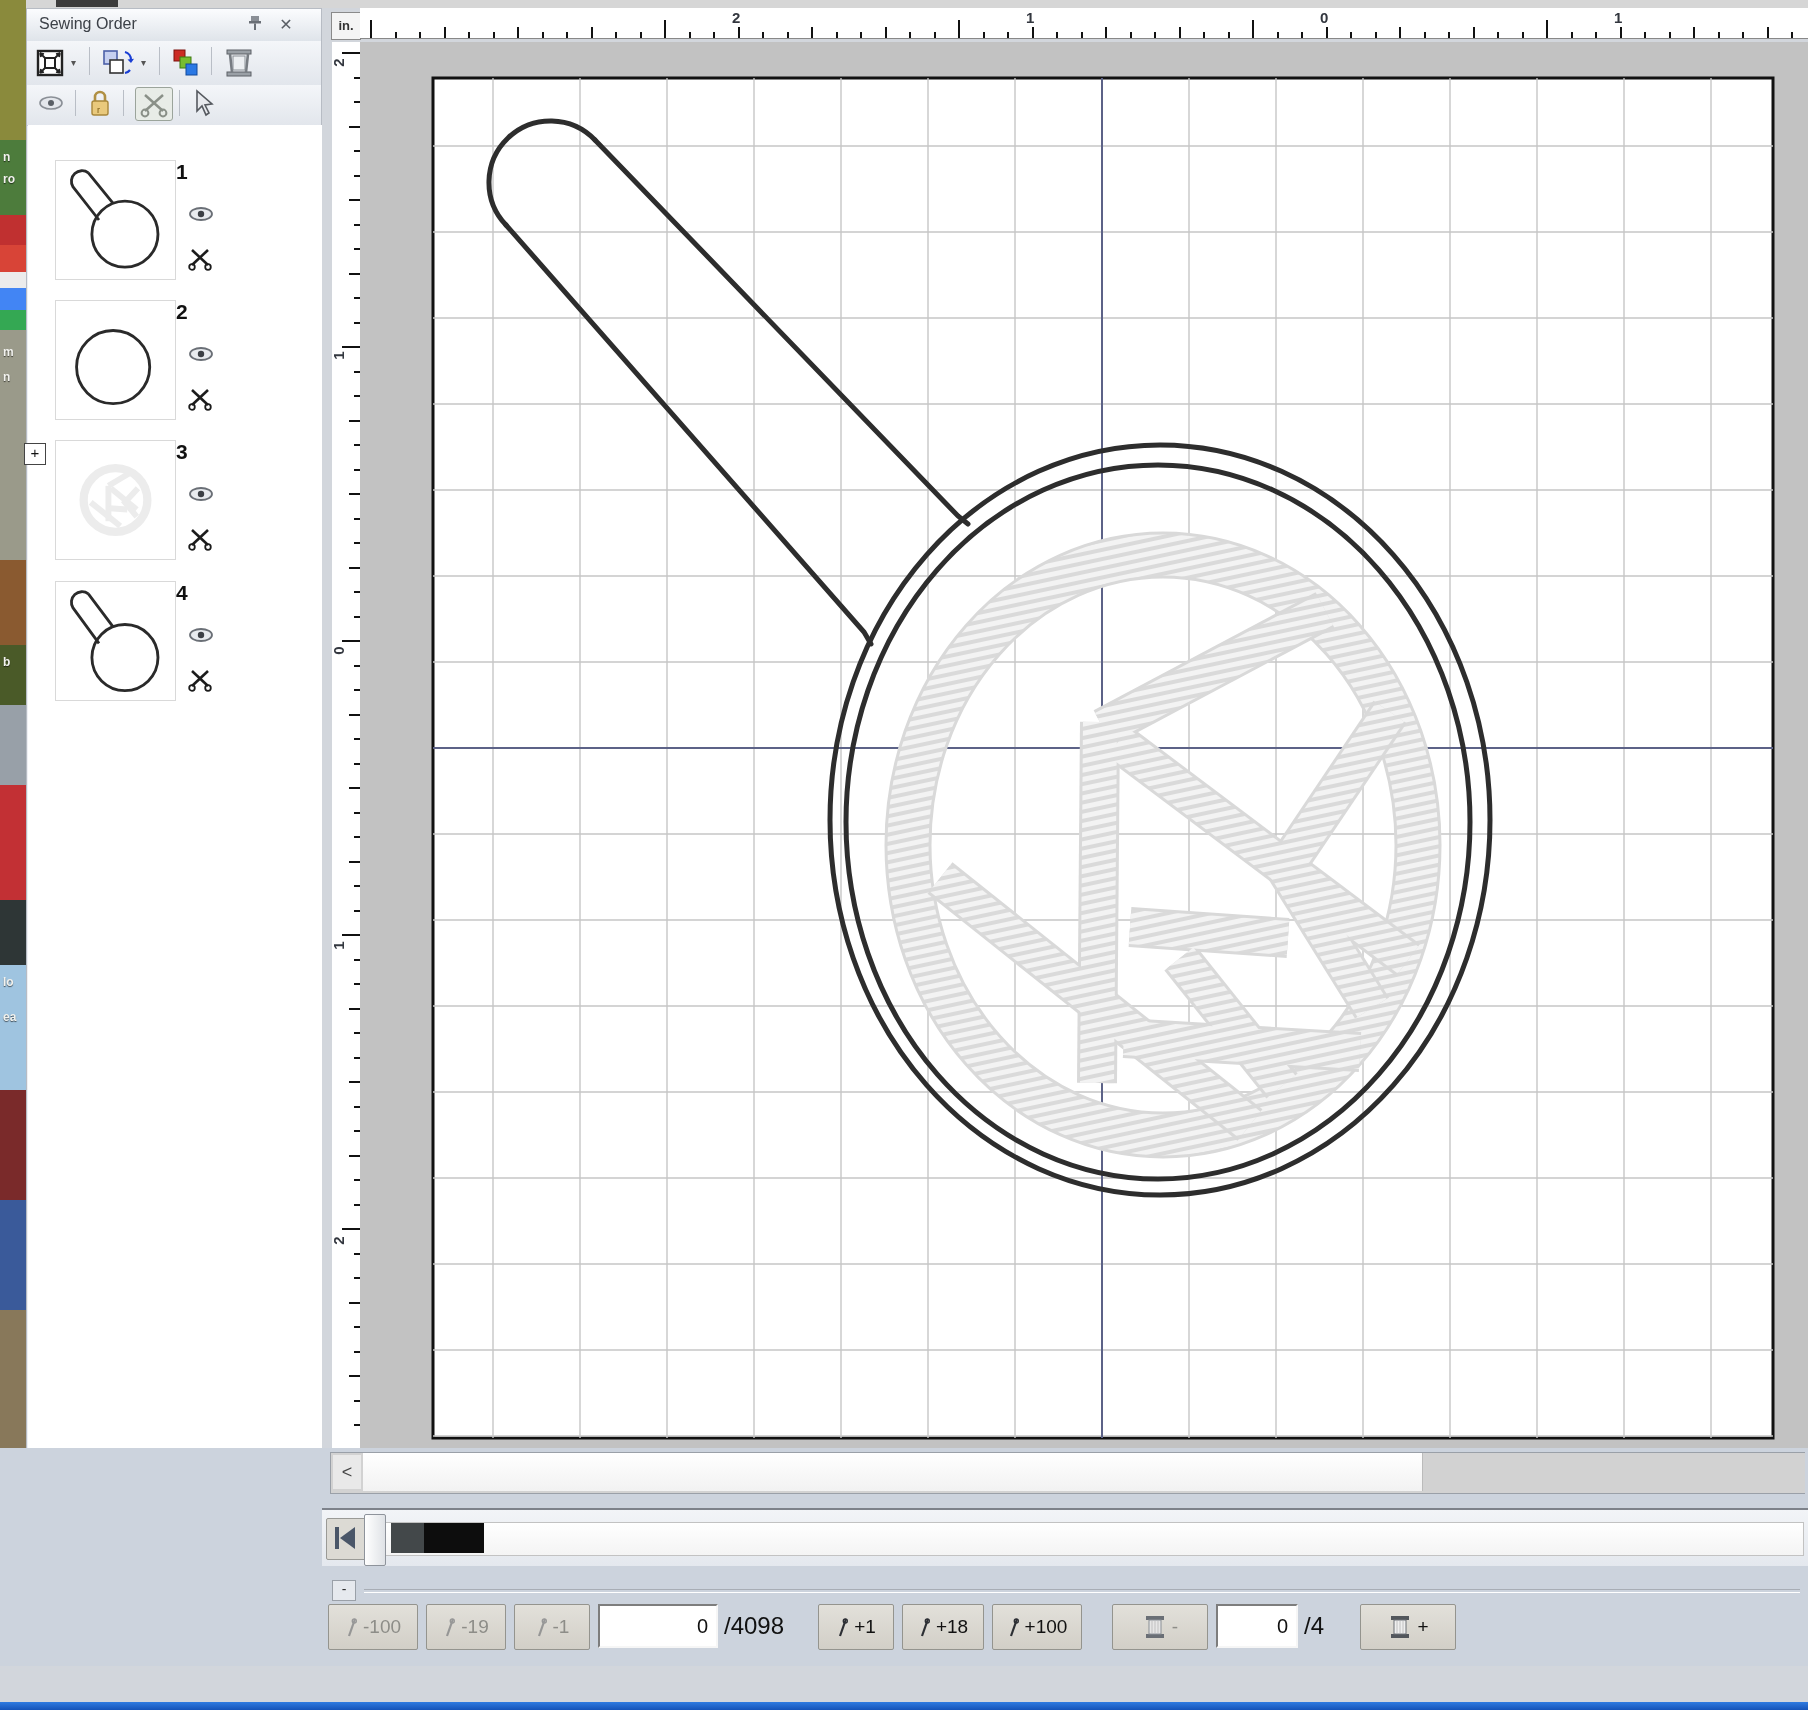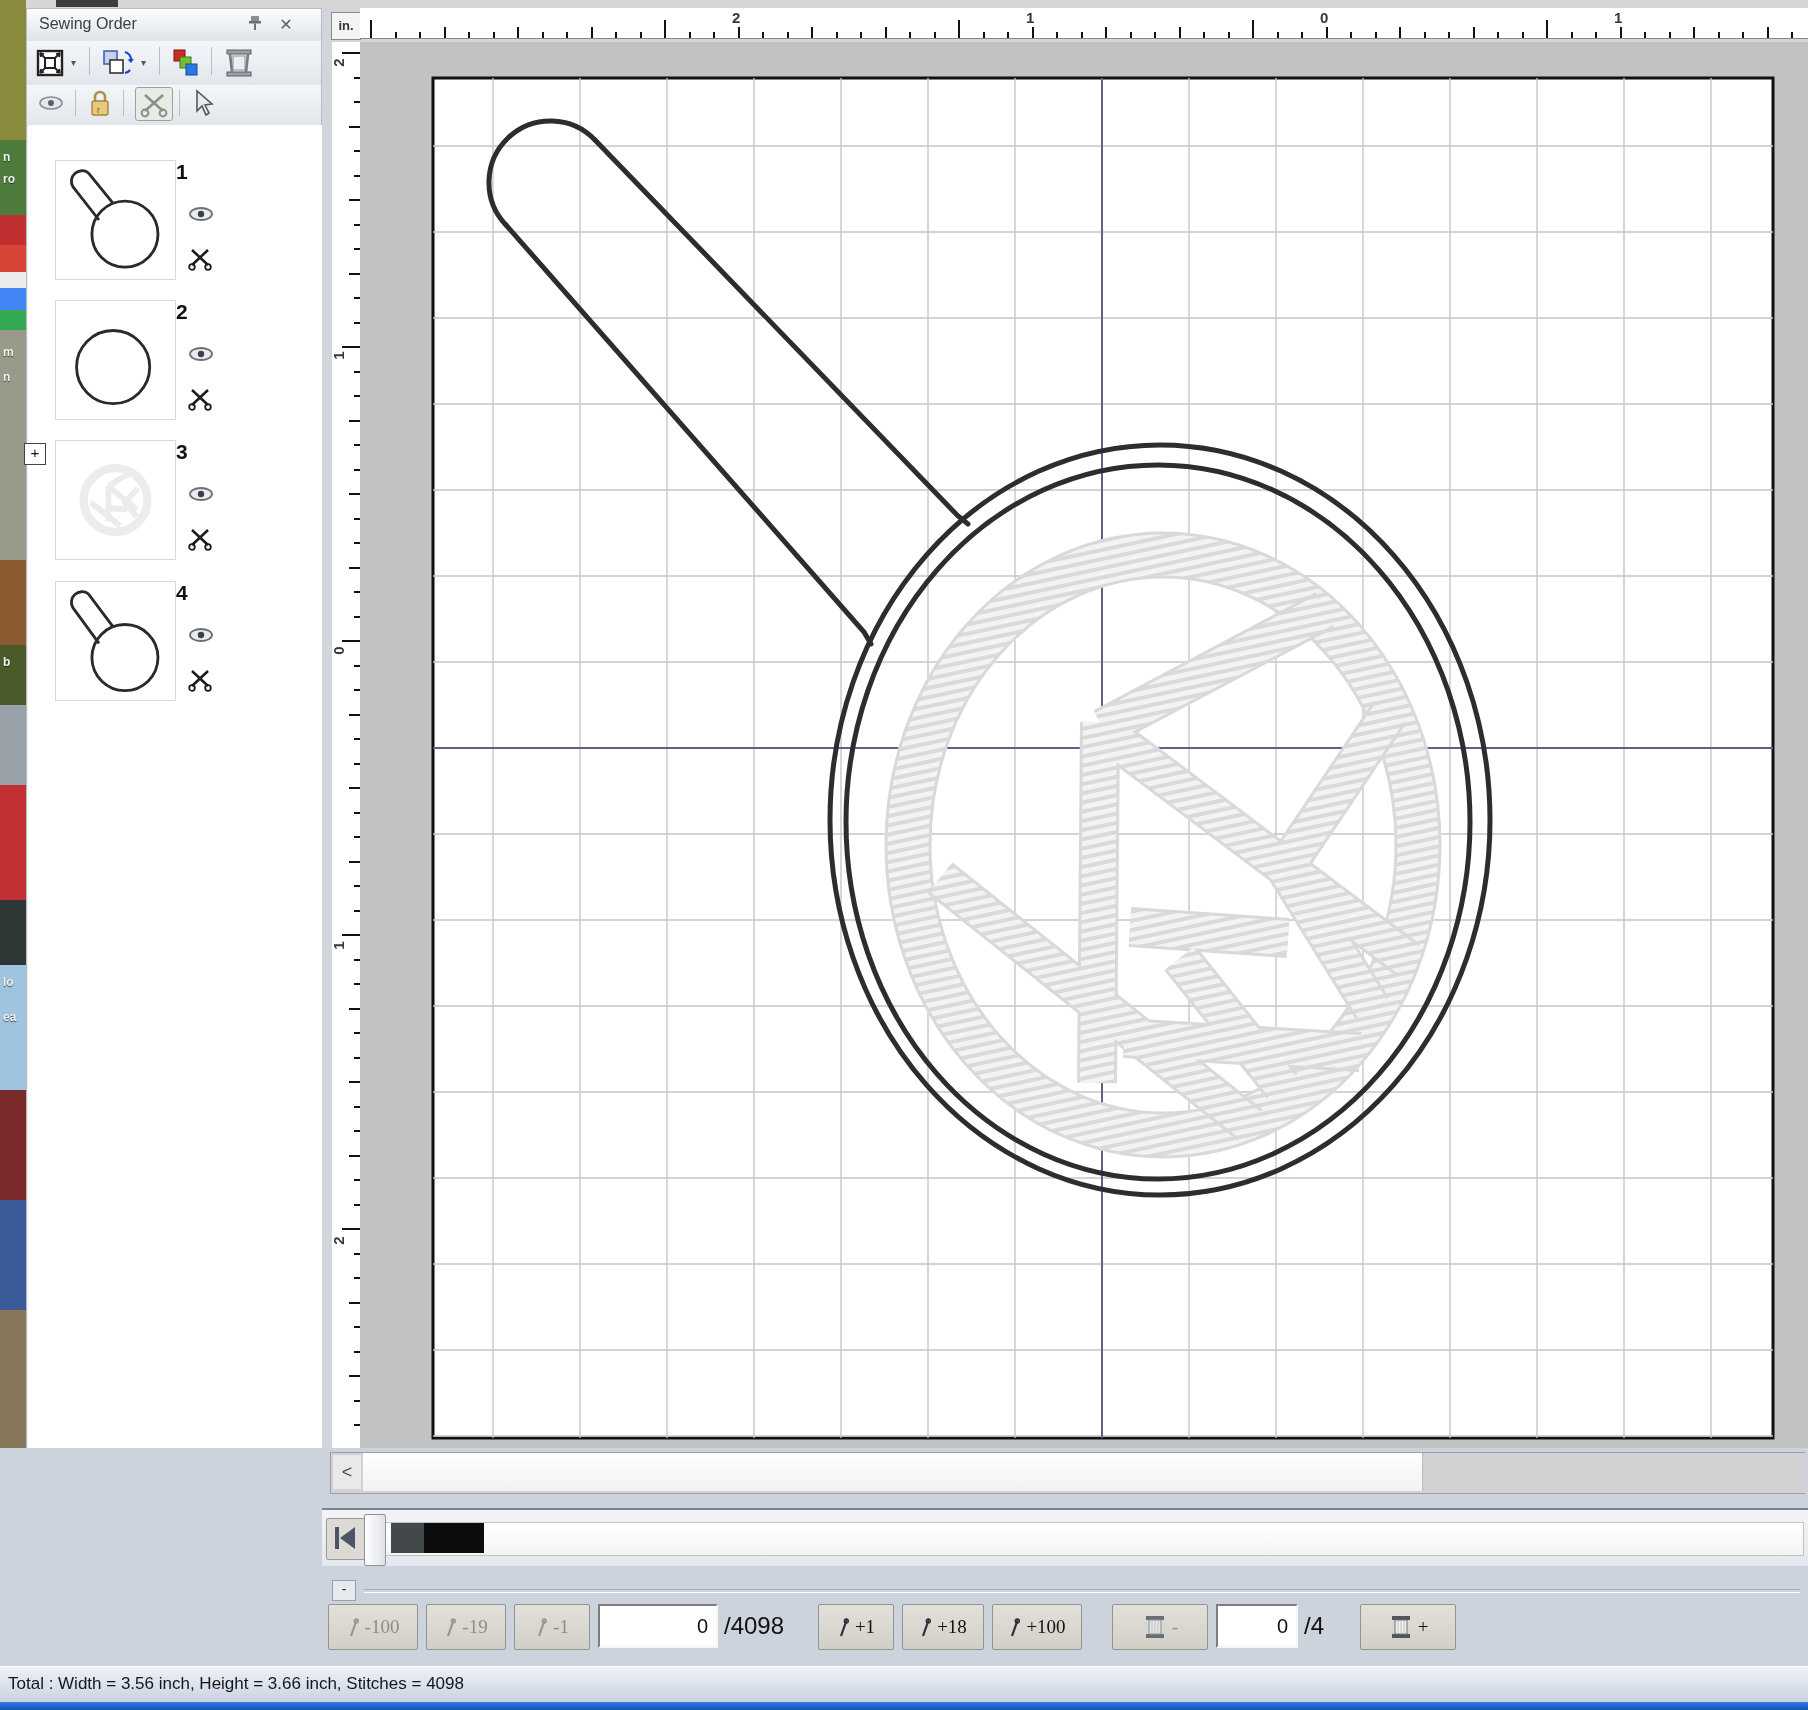--- a/index.html
+++ b/index.html
@@ -70,21 +70,21 @@
   #slider-thumb{position:absolute;left:42px;top:4px;width:20px;height:50px;
     background:linear-gradient(90deg,#ffffff,#dfe2e6);border:1px solid #8e939b;border-radius:2px;}
   #collapse-row{position:absolute;left:322px;top:132px;width:1486px;height:22px;}
   #collapse-btn{position:absolute;left:10px;top:0px;width:22px;height:19px;background:#e6e9ee;
     border:1px solid #9aa0a8;color:#333;font-size:14px;line-height:16px;text-align:center;}
   #collapse-line{position:absolute;left:42px;top:9px;width:1436px;height:2px;
     border-top:1px solid #a8adb5;border-bottom:1px solid #fff;}
   #btn-row{position:absolute;left:322px;top:156px;width:1486px;height:52px;}
   .nbtn{position:absolute;top:0;height:46px;background:linear-gradient(#e2e0da,#d2cfc7);
     border:1px solid #94948e;border-radius:2px;display:flex;align-items:center;
-    justify-content:center;gap:4px;font-size:19px;color:#111;box-sizing:border-box;font-family:Liberation Serif, serif;}
+    justify-content:center;gap:4px;font-size:19px;color:#111;box-sizing:border-box;}
   .nbtn.dis{color:#8d8d88;}
   .nbtn.dis svg{opacity:.5;}
   .stitch-input{position:absolute;top:0;height:44px;background:#fff;
     border-top:2px solid #7d7d7d;border-left:2px solid #7d7d7d;
     border-bottom:2px solid #f6f6f6;border-right:2px solid #f6f6f6;
     font-size:20px;color:#111;text-align:right;padding-right:8px;box-sizing:border-box;
     line-height:40px;}
   .slash-label{position:absolute;top:8px;font-size:24px;color:#111;}
   
   #statusbar{left:0;top:1666px;width:1808px;height:36px;
@@ -642,18 +642,15 @@
             <rect x="7" y="6" width="12" height="14" fill="#efefef" stroke="#6c7076"></rect>
             <line x1="10" y1="7" x2="10" y2="19" stroke="#c0c0c0"></line>
             <line x1="13" y1="7" x2="13" y2="19" stroke="#c0c0c0"></line>
             <line x1="16" y1="7" x2="16" y2="19" stroke="#c0c0c0"></line>
           </svg>
         <span>+</span>
       </div>
     </div>
   </div>
 
-  <div class="abs" id="statusbar">
-    <span class="t">Total : Width = 3.56 inch, Height = 3.66 inch, Stitches = 4098</span>
-  </div>
   <div class="abs" id="taskbar-strip"></div>
 
 </div>
 
 </body></html>

